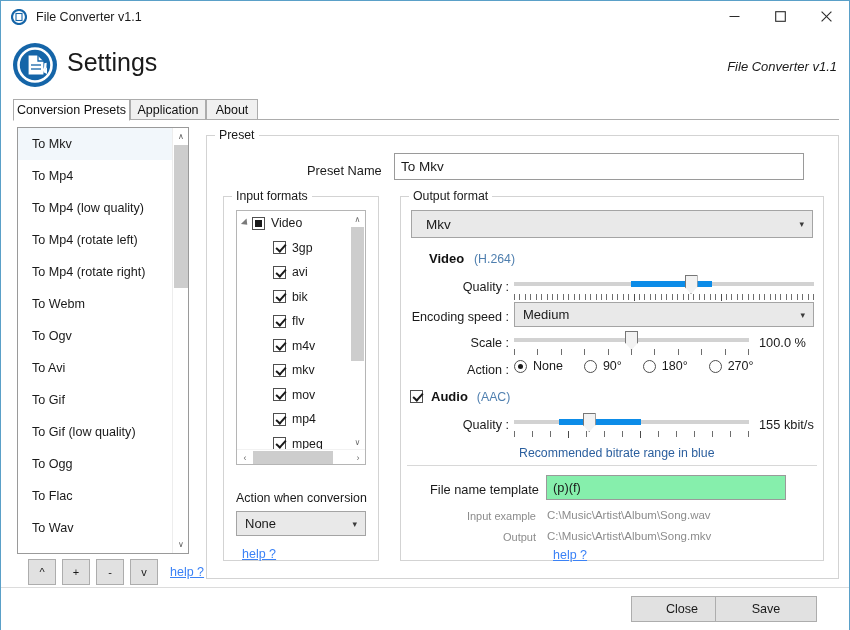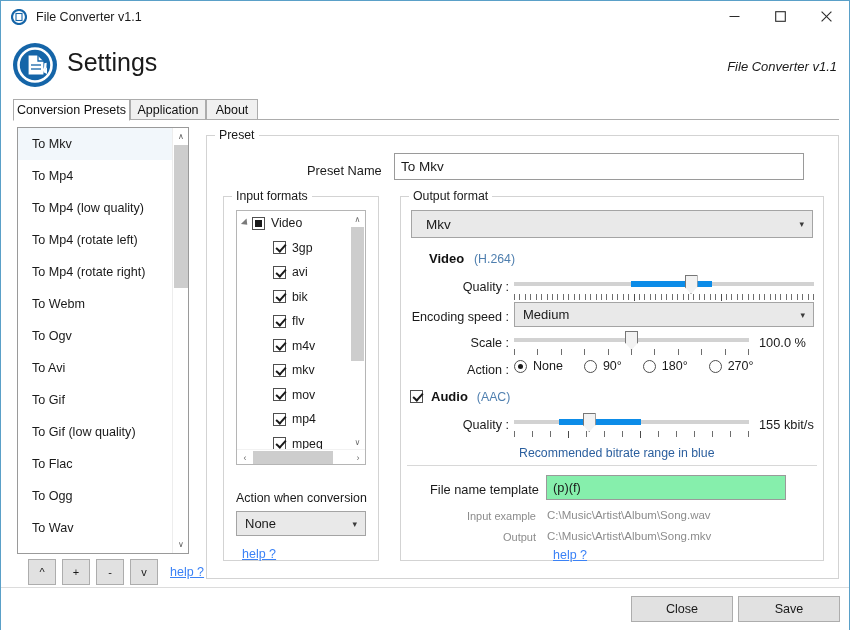--- a/index.html
+++ b/index.html
@@ -296,21 +296,21 @@
     background: #dcdcdc;
   }
   .footer { position: absolute; left: 0; top: 587px; width: 848px; height: 42px; background: #ffffff; }
   .footer-btn {
     position: absolute; top: 8px; width: 102px; height: 26px;
     background: #e1e1e1; border: 1px solid #adadad;
     font-family: "Liberation Sans", sans-serif; font-size: 12.6px;
     color: #1a1a1a; cursor: default;
   }
   .btn-close { left: 630px; }
-  .btn-save { left: 737px; }
+  .btn-save { left: 714px; }
 </style>
 </head>
 <body>
 
 <div class="window">
 
   <div class="titlebar">
     <svg class="titlebar-icon" viewBox="0 0 16 16">
       <circle cx="8" cy="8" r="7" fill="none" stroke="#1565a8" stroke-width="2.2"></circle>
       <rect x="5" y="4.5" width="6" height="7" fill="#ffffff" stroke="#1565a8" stroke-width="1.1"></rect>
@@ -389,24 +389,24 @@
     <div class="preset-item">
         <span>To Avi</span>
       </div>
     <div class="preset-item">
         <span>To Gif</span>
       </div>
     <div class="preset-item">
         <span>To Gif (low quality)</span>
       </div>
     <div class="preset-item">
+        <span>To Ogg</span>
+      </div>
+    <div class="preset-item">
         <span>To Flac</span>
-      </div>
-    <div class="preset-item">
-        <span>To Ogg</span>
       </div>
     <div class="preset-item">
         <span>To Wav</span>
       </div>
     <div class="preset-item">
         <span>To Mp3</span>
       </div>
 
     <div class="listscroll">
       <div class="ls-arrow ls-up">∧</div>

